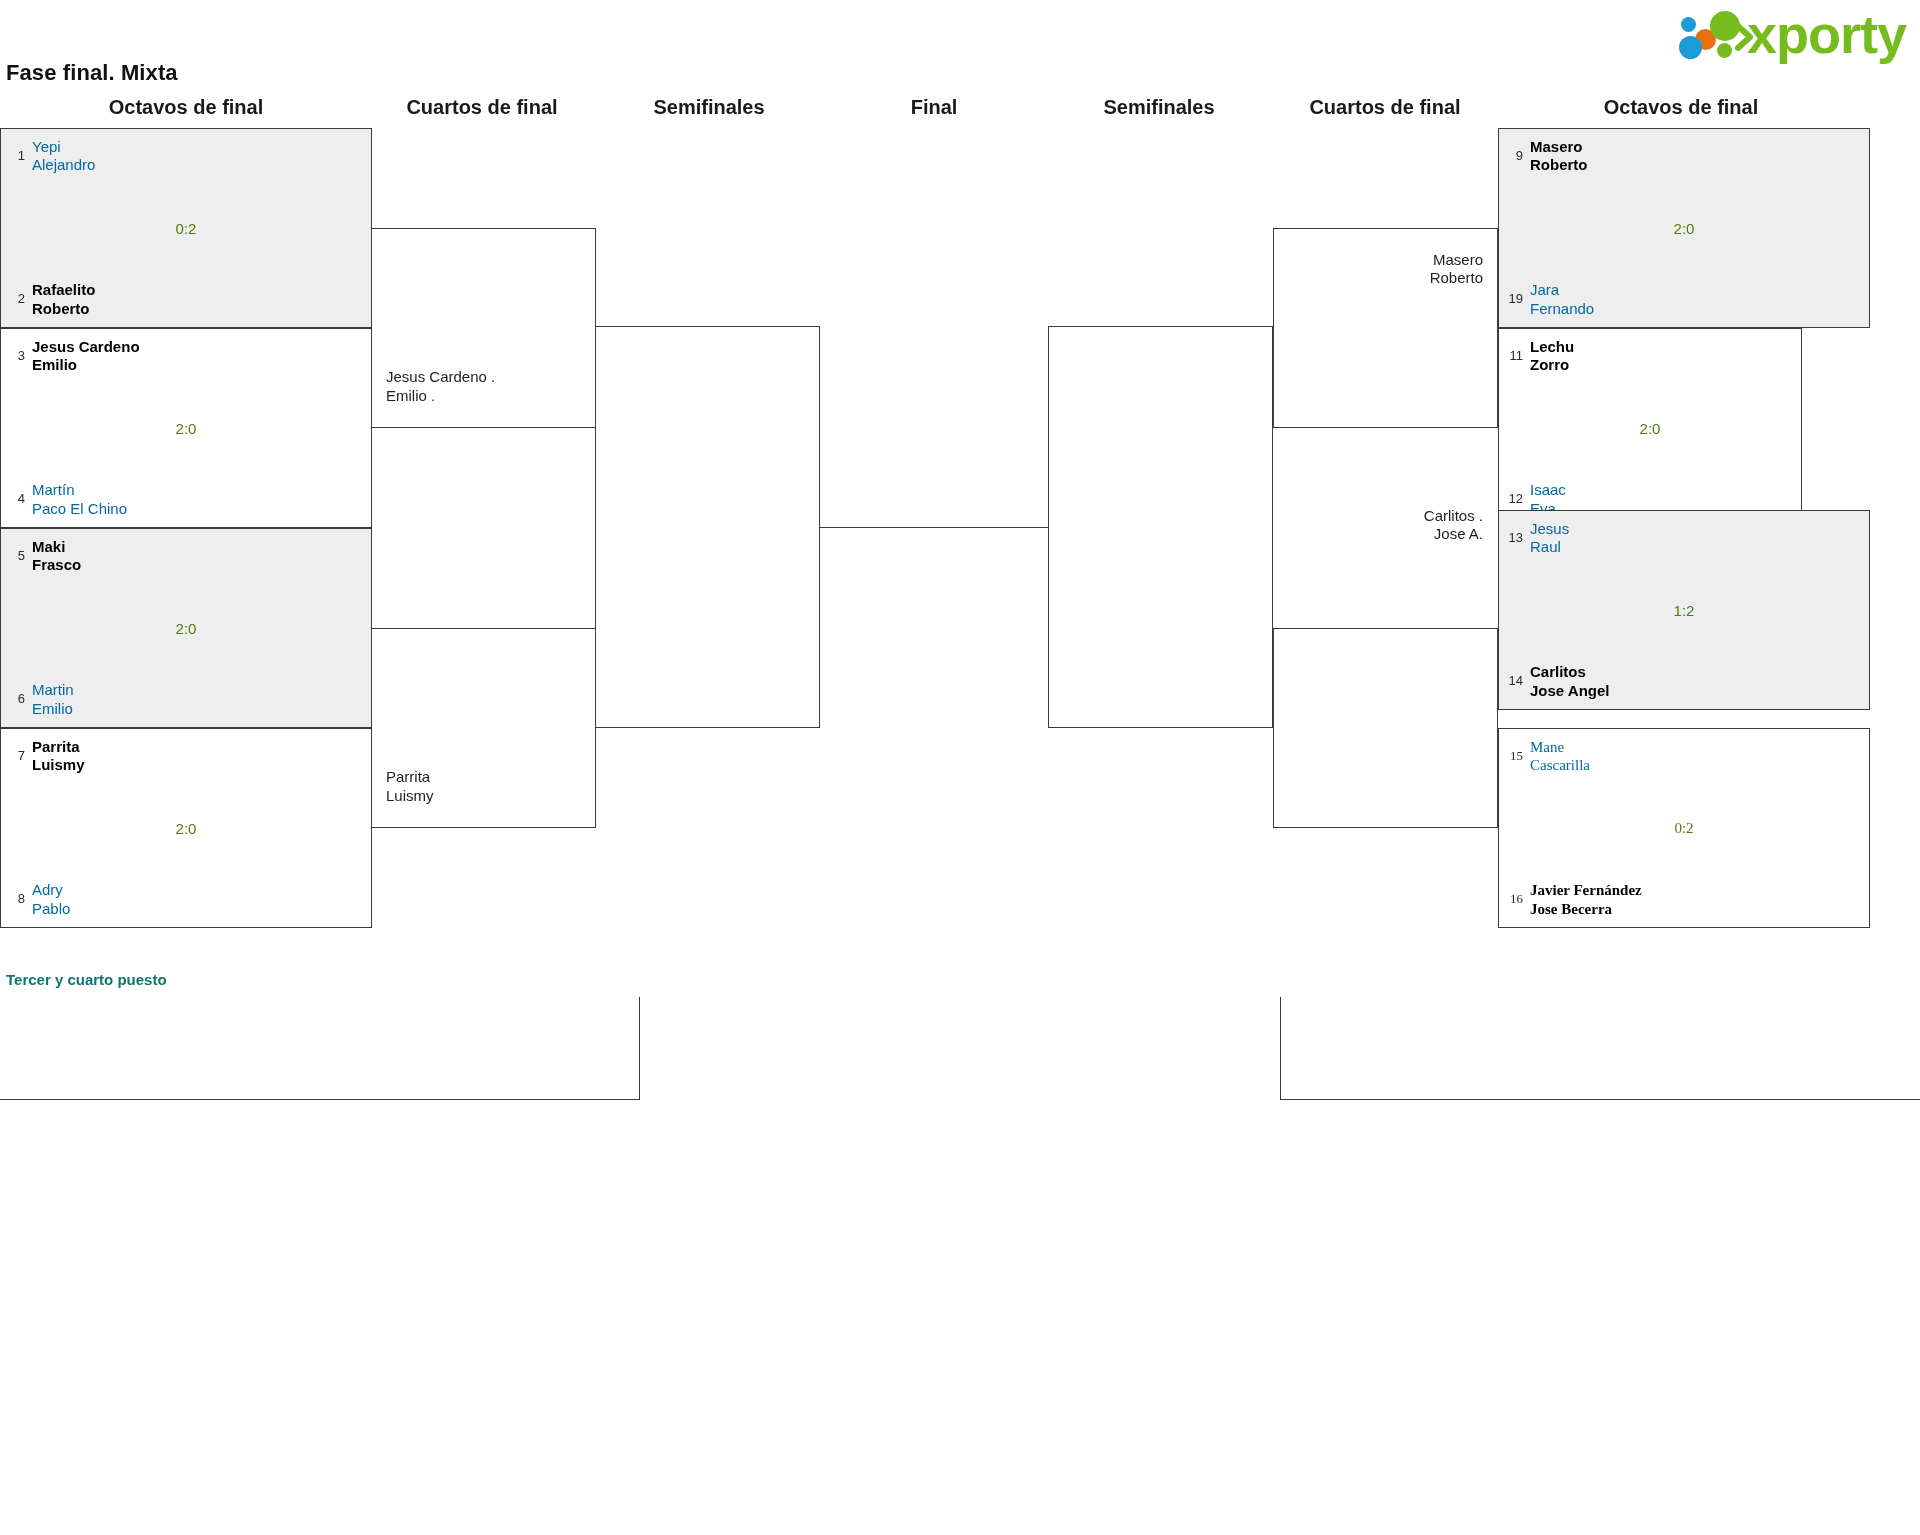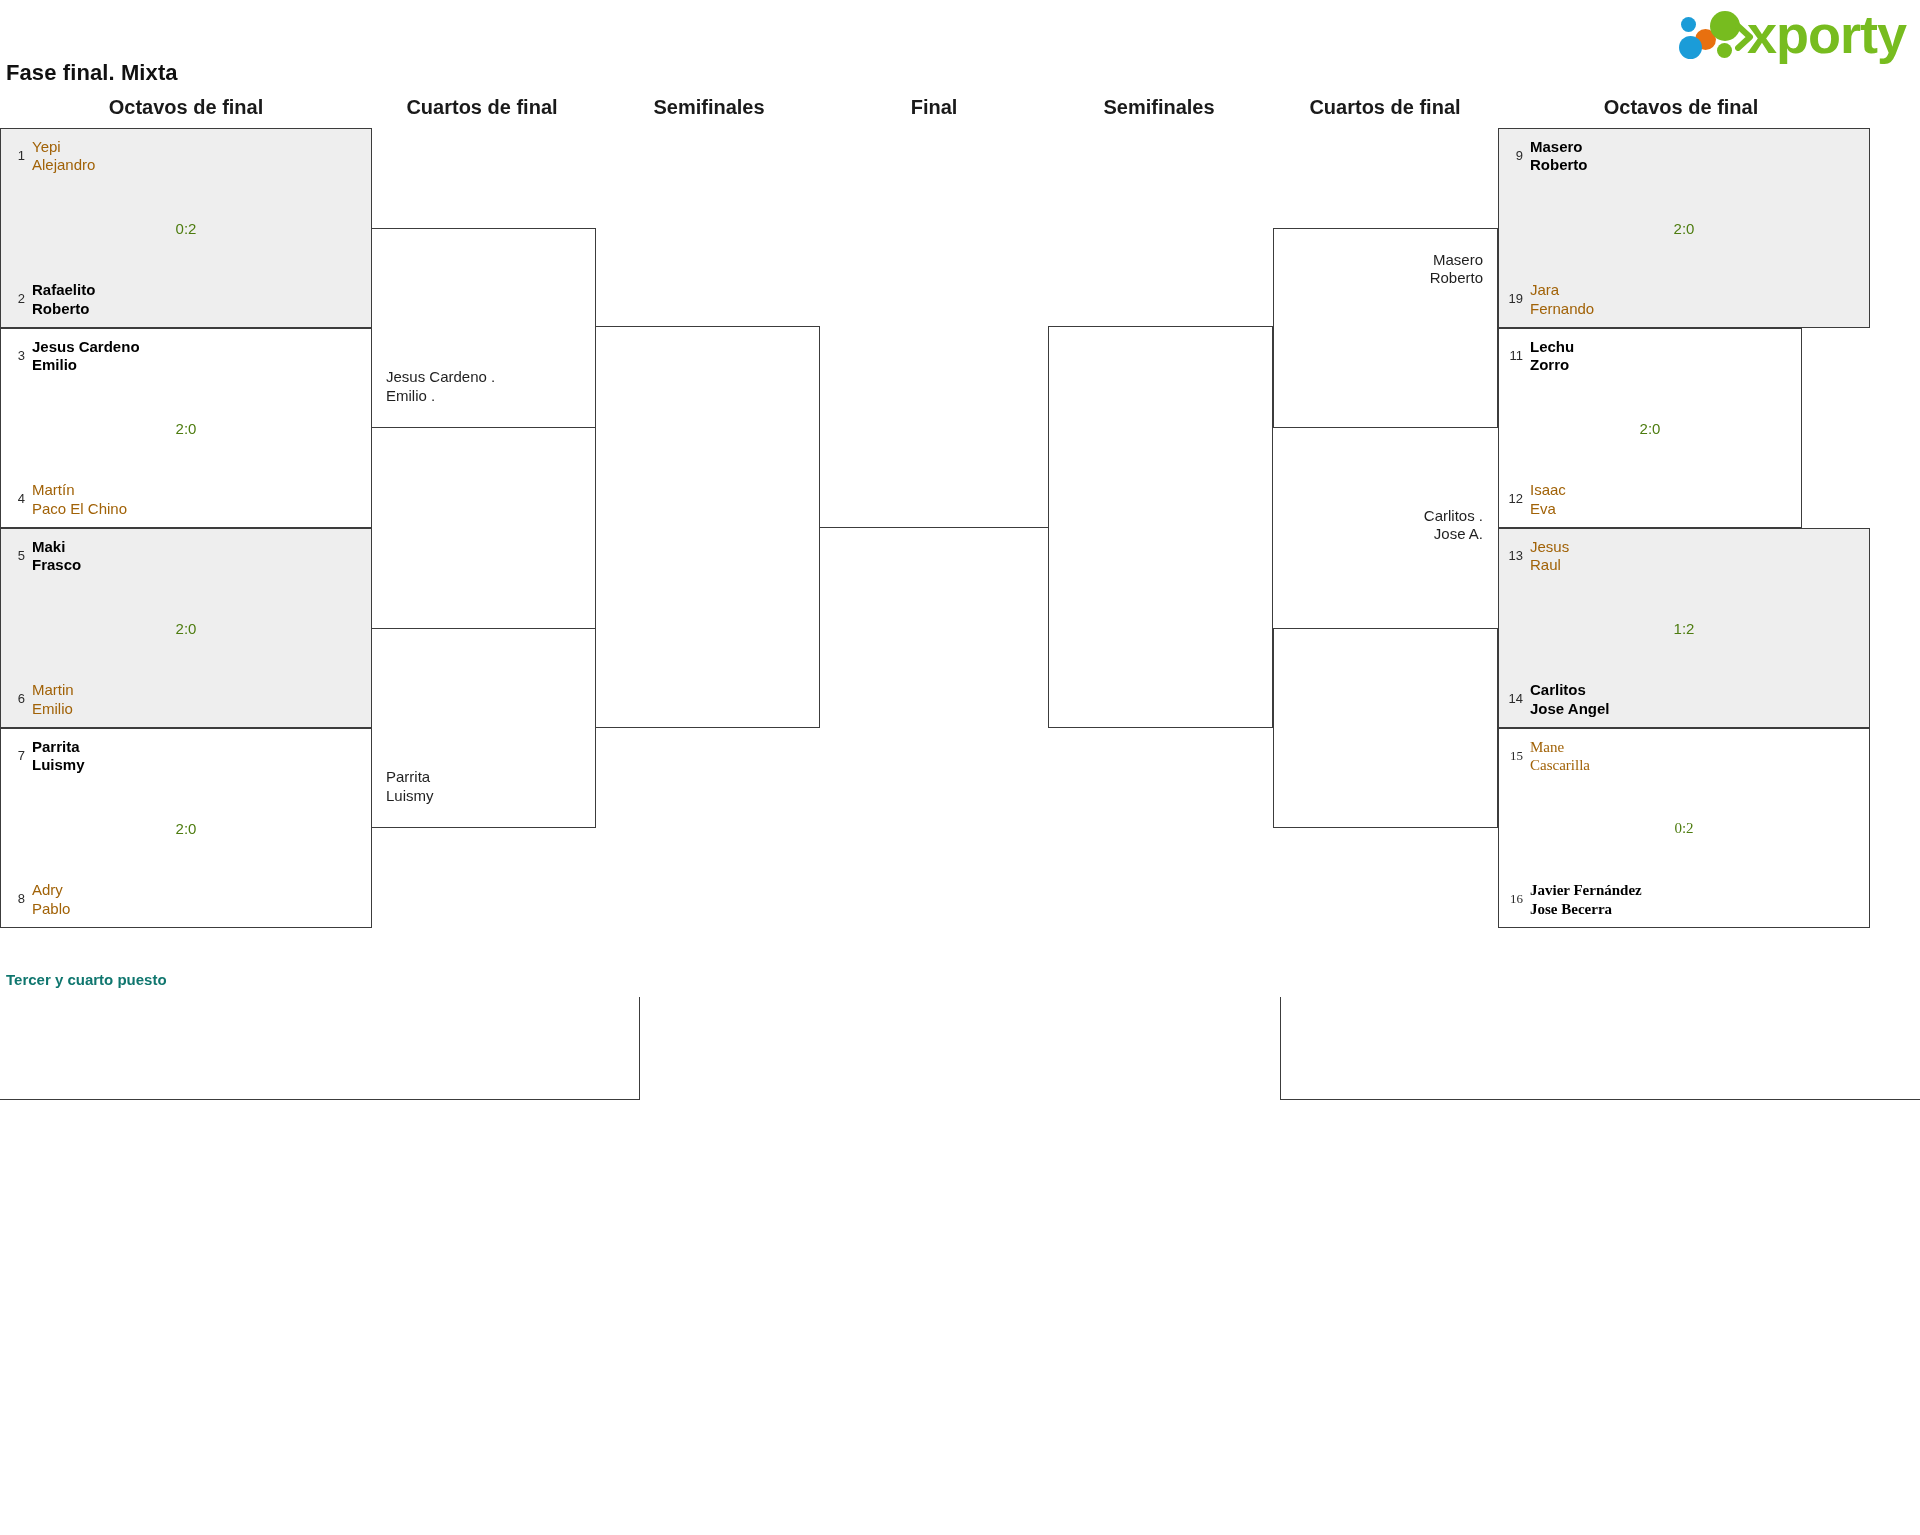--- a/index.html
+++ b/index.html
@@ -87,21 +87,21 @@
     line-height: 1.22;
   }
   .slot .seed {
     font-size: 13px;
     color: #2b2b2b;
     padding-top: 10px;
     min-width: 16px;
     text-align: right;
     flex: 0 0 auto;
   }
-  .slot .players { white-space: pre-line; color: #a16207; }
+  .slot .players { white-space: pre-line; color: #0369a1; }
   .slot.winner .players { font-weight: 700; color: #000000; }
 
   .slot.left-slot  { left: 8px; }
   .slot.top-slot   { top: 9px; }
   .slot.bot-slot   { bottom: 9px; }
   .slot.bot-slot .seed { padding-top: 10px; }
 
   .score {
     position: absolute;
     font-size: 15px;
@@ -271,21 +271,21 @@
 Zorro</span>
   </div>
   <div class="score">2:0</div>
   <div class="slot left-slot bot-slot">
     <span class="seed">12</span>
     <span class="players">Isaac
 Eva</span>
   </div>
 </div>
 
-<div class="match-box shaded" style="left:1498px; top:528px; width:372px; height:200px;">
+<div class="match-box shaded" style="left:1498px; top:510px; width:372px; height:200px;">
   <div class="slot left-slot top-slot">
     <span class="seed">13</span>
     <span class="players">Jesus
 Raul</span>
   </div>
   <div class="score">1:2</div>
   <div class="slot left-slot bot-slot winner">
     <span class="seed">14</span>
     <span class="players">Carlitos
 Jose Angel</span>

